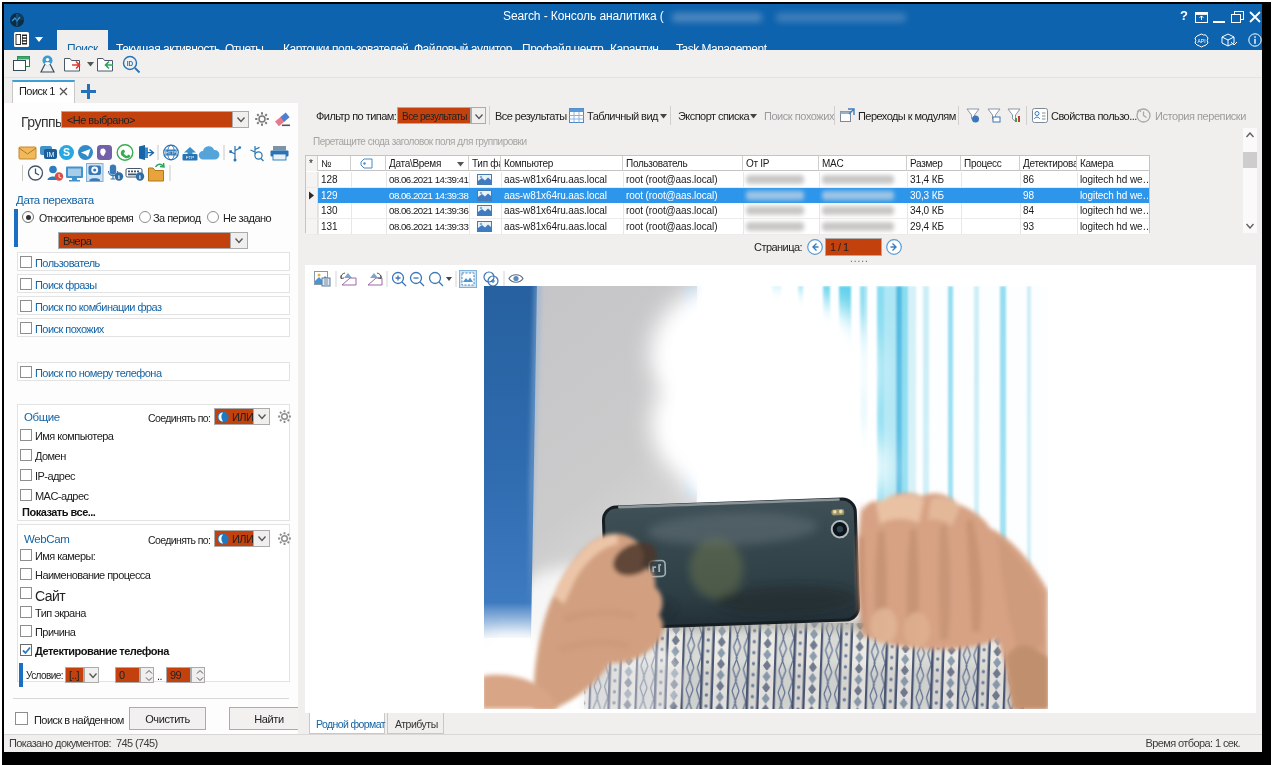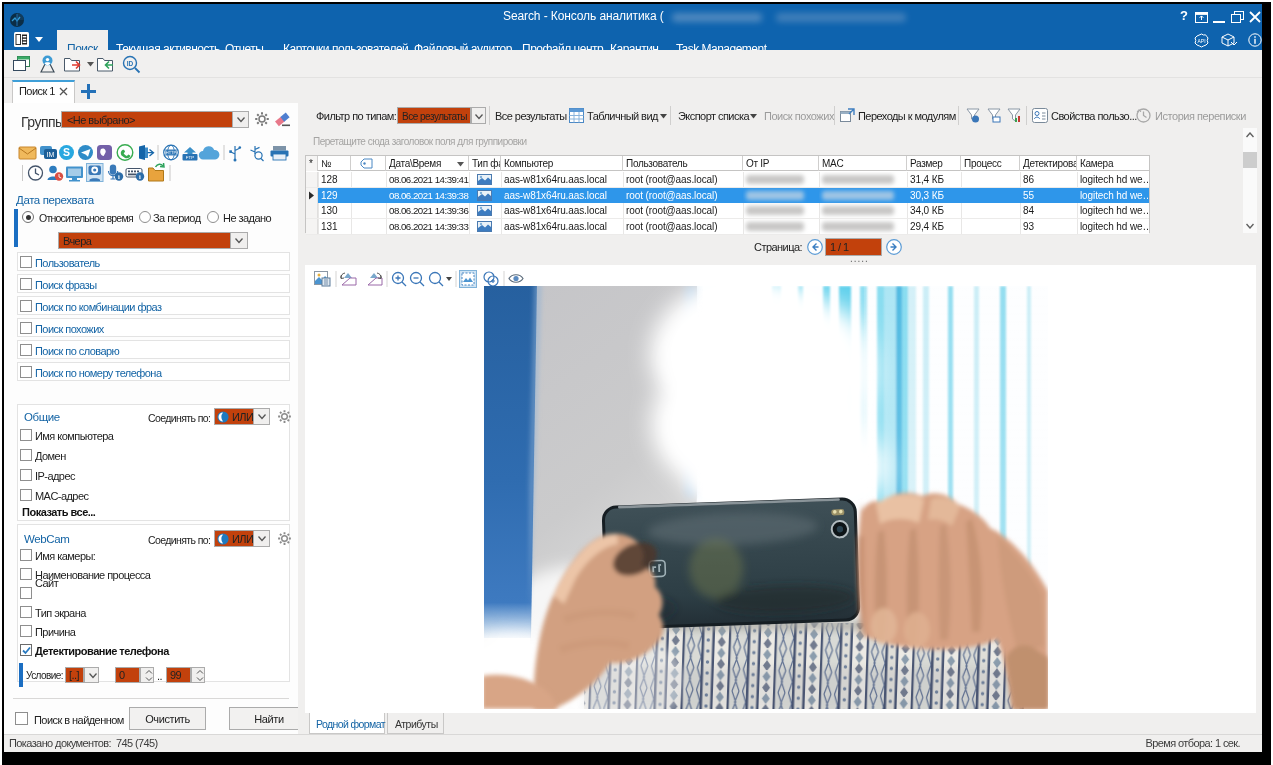--- a/index.html
+++ b/index.html
@@ -278,24 +278,20 @@
         <span class="chklabel" style="left:17px;top:4px;">Поиск фразы</span>
       </div>
     <div class="listbox" style="top:193px;">
         <span class="cb" style="left:2px;top:3px;"></span>
         <span class="chklabel" style="left:17px;top:4px;">Поиск по комбинации фраз</span>
       </div>
     <div class="listbox" style="top:215px;">
         <span class="cb" style="left:2px;top:3px;"></span>
         <span class="chklabel" style="left:17px;top:4px;">Поиск похожих</span>
       </div>
-    <div class="listbox" style="top:237px;">
-        <span class="cb" style="left:2px;top:3px;"></span>
-        <span class="chklabel" style="left:17px;top:4px;">Поиск по словарю</span>
-      </div>
     <div class="listbox" style="top:259px;">
         <span class="cb" style="left:2px;top:3px;"></span>
         <span class="chklabel" style="left:17px;top:4px;">Поиск по номеру телефона</span>
       </div>
 
     <div class="secbox" style="top:301px;height:117px;">
       <span class="abs" style="left:6px;top:6px;font-size:11.5px;letter-spacing:-0.4px;color:#1464a5;">Общие</span>
       <span class="abs" style="left:130px;top:7px;font-size:10.5px;letter-spacing:-0.6px;color:#222;">Соединять по:</span>
       <div class="abs selbox" style="left:196px;top:3px;width:56px;height:17px;border-color:#ababab;">
         <svg class="abs" style="left:2px;top:2px;" width="12" height="12" viewBox="0 0 12 12">
@@ -345,21 +341,21 @@
         <circle cx="8" cy="8" r="3" fill="none" stroke="#8a8a8a" stroke-width="1.5"></circle>
         <g stroke="#8a8a8a" stroke-width="2">
             <path d="M8 1.2 L8 3.4 M8 12.6 L8 14.8 M1.2 8 L3.4 8 M12.6 8 L14.8 8 M3.2 3.2 L4.7 4.7 M11.3 11.3 L12.8 12.8 M12.8 3.2 L11.3 4.7 M4.7 11.3 L3.2 12.8"></path>
           </g>
       </svg>
       <span class="cb" style="left:2px;top:24px;"></span>
         <span class="abs" style="left:17px;top:25px;font-size:11px;letter-spacing:-0.55px;color:#222;">Имя камеры:</span>
       <span class="cb" style="left:2px;top:43px;"></span>
         <span class="abs" style="left:17px;top:44px;font-size:11px;letter-spacing:-0.55px;color:#222;">Наименование процесса</span>
       <span class="cb" style="left:2px;top:62px;"></span>
-        <span class="abs" style="left:17px;top:52px;font-size:11px;letter-spacing:-0.55px;color:#222;">Сайт</span>
+        <span class="abs" style="left:17px;top:63px;font-size:14px;letter-spacing:-0.55px;color:#222;">Сайт</span>
       <span class="cb" style="left:2px;top:81px;"></span>
         <span class="abs" style="left:17px;top:82px;font-size:11px;letter-spacing:-0.55px;color:#222;">Тип экрана</span>
       <span class="cb" style="left:2px;top:100px;"></span>
         <span class="abs" style="left:17px;top:101px;font-size:11px;letter-spacing:-0.55px;color:#222;">Причина</span>
       <span class="cb" style="left:2px;top:119px;border-color:#6a6a6a;">
           <svg width="11" height="11" viewBox="0 0 11 11">
             <path d="M2 5.5 L4.5 8 L9 2.5" stroke="#2a7ac0" stroke-width="1.8" fill="none"></path>
           </svg>
         </span>
       <span class="abs" style="left:17px;top:120px;font-size:11px;letter-spacing:-0.5px;color:#111;font-weight:bold;">Детектирование телефона</span>
@@ -543,21 +539,21 @@
       <div class="tcell" style="left:195px;top:0;width:122px;height:15.5px;line-height:15.5px;padding-left:3px;color:#fff;">aas-w81x64ru.aas.local</div>
       <div class="tcell" style="left:317px;top:0;width:120px;height:15.5px;line-height:15.5px;padding-left:3px;color:#fff;">root (root@aas.local)</div>
       <div class="tcell" style="left:437px;top:0;width:76px;height:15.5px;line-height:15.5px;padding-left:3px;color:#fff;">
             <div style="position:absolute;left:3px;top:3px;width:58px;height:9px;background:#9ec4e4;border-radius:3px;filter:blur(2px);"></div>
           </div>
       <div class="tcell" style="left:513px;top:0;width:88px;height:15.5px;line-height:15.5px;padding-left:3px;color:#fff;">
             <div style="position:absolute;left:3px;top:3px;width:72px;height:9px;background:#9ec4e4;border-radius:3px;filter:blur(2px);"></div>
           </div>
       <div class="tcell" style="left:601px;top:0;width:54px;height:15.5px;line-height:15.5px;padding-left:3px;color:#fff;">30,3 КБ</div>
       <div class="tcell" style="left:655px;top:0;width:59px;height:15.5px;line-height:15.5px;padding-left:3px;color:#fff;"></div>
-      <div class="tcell" style="left:714px;top:0;width:57px;height:15.5px;line-height:15.5px;padding-left:3px;color:#fff;">55</div>
+      <div class="tcell" style="left:714px;top:0;width:57px;height:15.5px;line-height:15.5px;padding-left:3px;color:#fff;">98</div>
       <div class="tcell" style="left:771px;top:0;width:72px;height:15.5px;line-height:15.5px;padding-left:3px;color:#fff;">logitech hd we…</div>
       <div class="abs" style="left:0;top:15.0px;width:843px;height:0.5px;background:#ecebea;"></div>
       </div>
       <div class="abs" style="left:0;top:47.0px;width:843px;height:15.5px;background:#fff;">
       <div class="abs" style="left:0;top:0;width:12px;height:15.5px;background:#f5f4f3;border-right:1px solid #e0dfde;"></div>
       <div class="tcell" style="left:12px;top:0;width:33px;height:15.5px;line-height:15.5px;padding-left:3px;color:#1a1a1a;">130</div>
       <div class="tcell" style="left:45px;top:0;width:35px;height:15.5px;line-height:15.5px;padding-left:3px;color:#1a1a1a;"></div>
       <div class="tcell" style="left:80px;top:0;width:83px;height:15.5px;line-height:15.5px;padding-left:3px;color:#1a1a1a;letter-spacing:-0.5px;font-size:9.7px;">08.06.2021 14:39:36</div>
       <div class="tcell" style="left:163px;top:0;width:32px;height:15.5px;line-height:15.5px;padding-left:3px;color:#1a1a1a;">
             <svg style="position:absolute;left:8px;top:2px;" width="15" height="11" viewBox="0 0 15 11">

